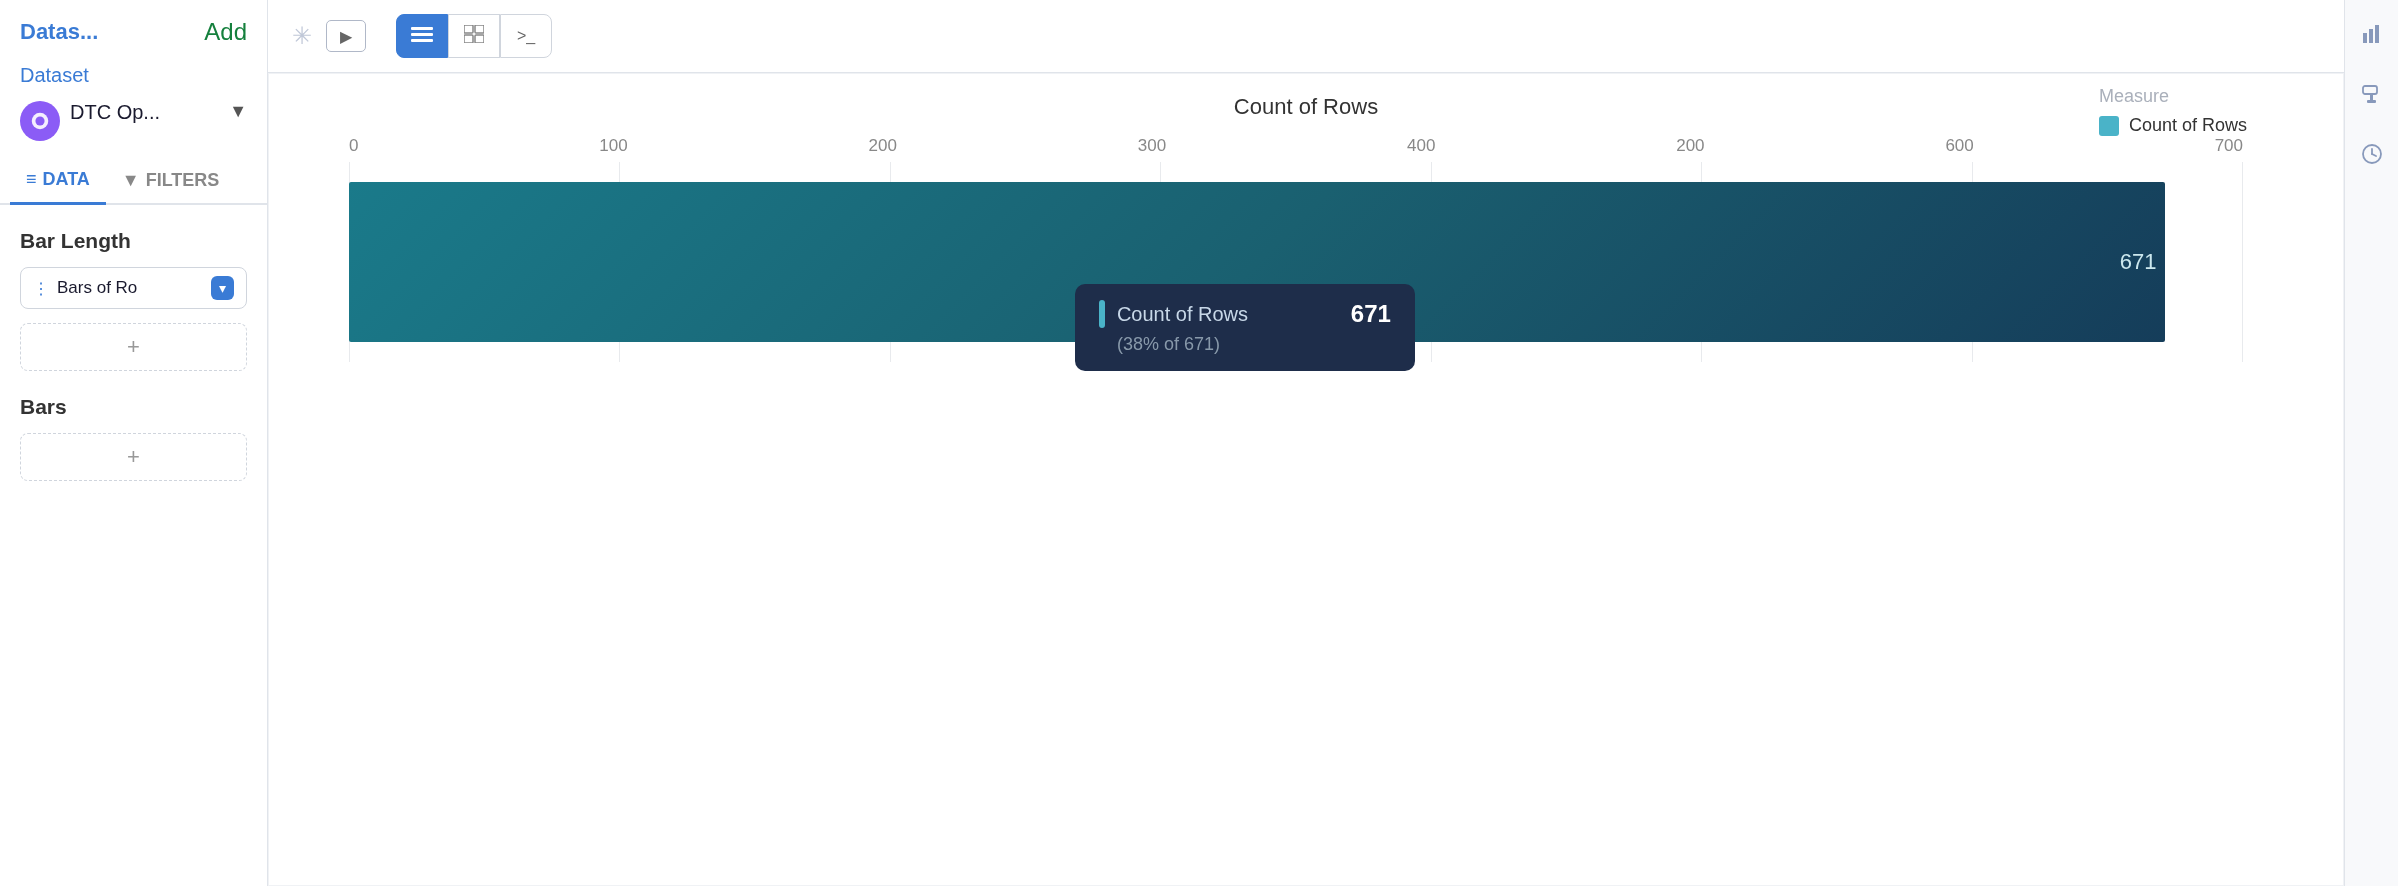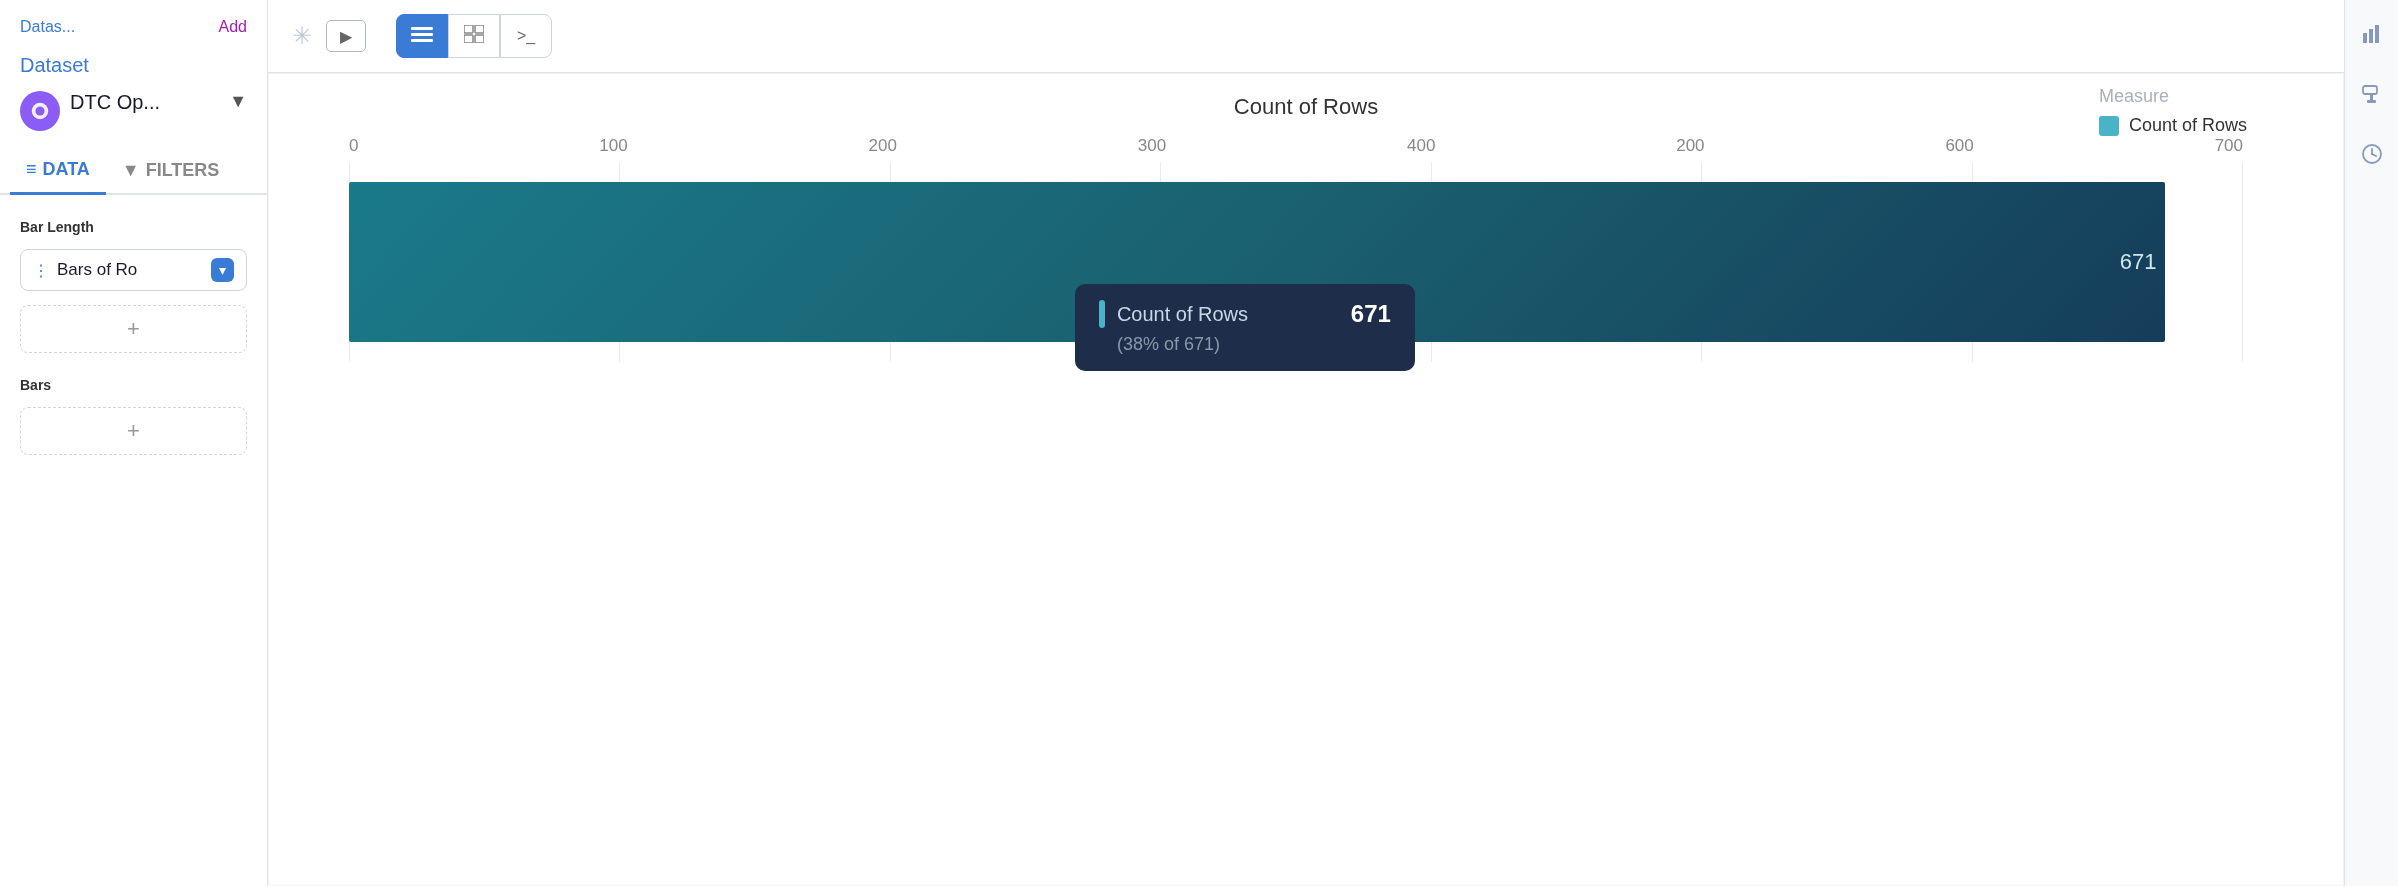--- a/index.html
+++ b/index.html
@@ -26,27 +26,27 @@
 
     .sidebar-top {
       display: flex;
       align-items: center;
       justify-content: space-between;
       padding: 18px 20px 10px 20px;
     }
 
     .datasets-label {
       color: #3a7bd5;
-      font-size: 16px;
-      font-weight: 400;
+      font-size: 22px;
+      font-weight: 700;
     }
 
     .add-label {
-      color: #a21caf;
-      font-size: 16px;
+      color: #15803d;
+      font-size: 24px;
       font-weight: 500;
       cursor: pointer;
     }
 
     .dataset-row {
       display: flex;
       align-items: flex-start;
       padding: 8px 20px 14px 20px;
     }
 
@@ -112,21 +112,21 @@
       margin-bottom: -2px;
     }
 
     
     .sidebar-content {
       padding: 24px 20px;
       flex: 1;
     }
 
     .section-label {
-      font-size: 14px;
+      font-size: 21px;
       font-weight: 600;
       color: #333;
       margin-bottom: 14px;
     }
 
     .measure-pill {
       display: flex;
       align-items: center;
       background: #fff;
       border: 1.5px solid #d0d5dd;

